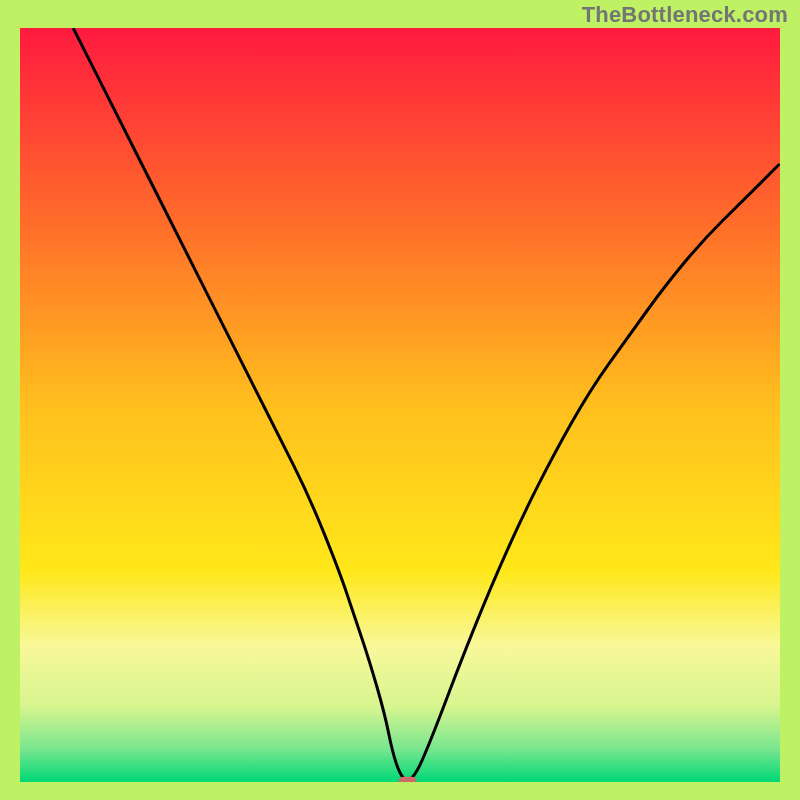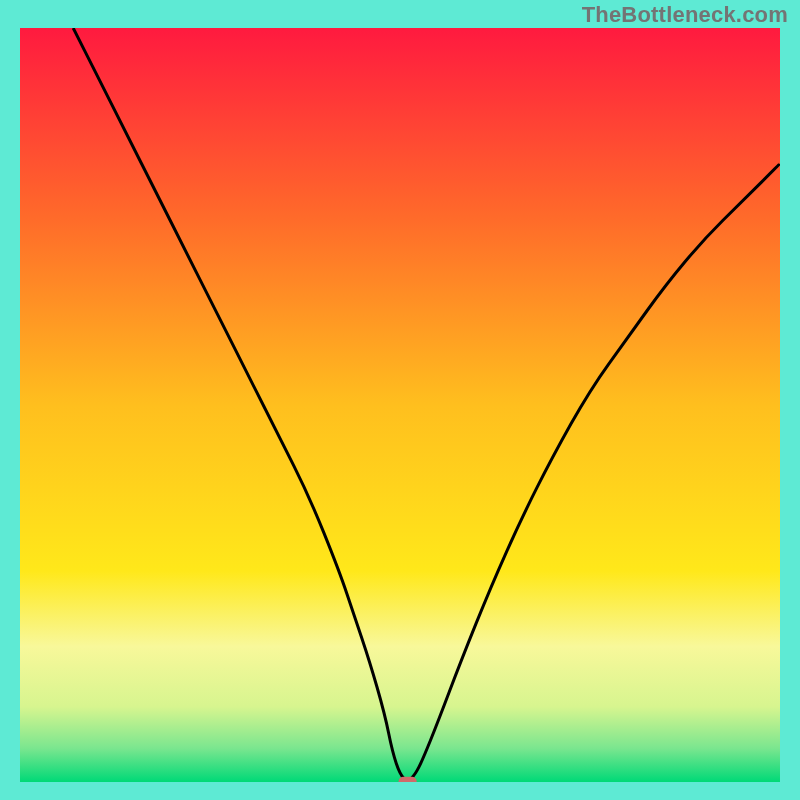--- a/index.html
+++ b/index.html
@@ -8,21 +8,21 @@
     width: 800px;
     height: 800px;
     background: #000;
     font-family: Arial, Helvetica, sans-serif;
     overflow: hidden;
   }
   .frame {
     position: relative;
     width: 800px;
     height: 800px;
-    background: #5eead4;
+    background: #bef264;
   }
   .watermark {
     position: absolute;
     top: 2px;
     right: 12px;
     color: #747474;
     font-size: 22px;
     font-weight: 600;
     letter-spacing: 0.2px;
     z-index: 5;

